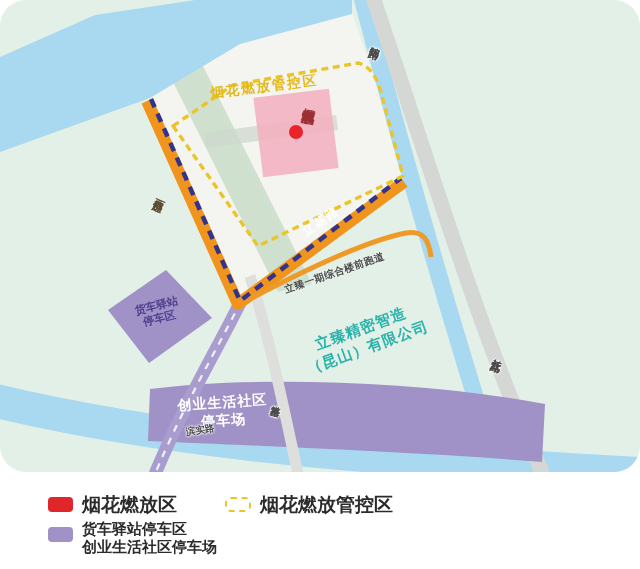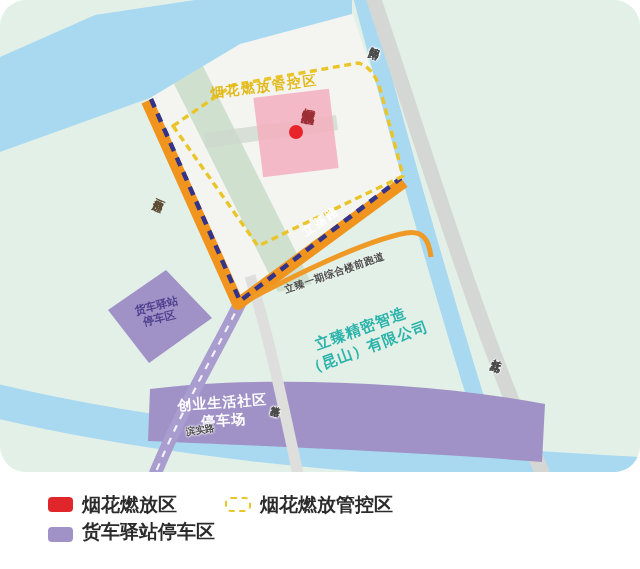--- a/index.html
+++ b/index.html
@@ -30,21 +30,21 @@
   .runway-lbl{font-size:10px;font-weight:bold;color:#4a4a4a;letter-spacing:.5px;
     text-shadow:0 0 2px rgba(255,255,255,.8);}
   .small-road{font-size:9.5px;}
   .xibu-lbl{color:#5d4a33;text-shadow:none;font-size:10.5px;}
   
   #legend{position:absolute;left:0;top:472px;width:640px;height:97px;background:#fff;}
   .leg-row{position:absolute;display:flex;align-items:flex-start;}
   .leg-item{display:flex;align-items:center;}
   .swatch{display:inline-block;width:25px;height:15px;border-radius:4px;flex:0 0 auto;}
   .leg-text{font-size:19px;font-weight:bold;color:#2b2b2b;margin-left:9px;line-height:1.0;}
-  .leg-text2{font-size:19px;font-weight:bold;color:#2b2b2b;margin-left:9px;line-height:1.22;}
+  .leg-text2{font-size:15px;font-weight:bold;color:#2b2b2b;margin-left:9px;line-height:1.22;}
 </style>
 </head>
 <body>
 
 <div id="stage">
 
   <div id="map">
     <svg width="640" height="472" viewBox="0 0 640 472">
 
       <polygon points="148,98 250,38 352,12 408,180 237,303" fill="#f4f4f1"></polygon>
@@ -125,18 +125,19 @@
       <div class="leg-item" style="margin-left:48px;">
         <span class="swatch" style="background:#ffffff;border:2.5px dashed #e9c52a;width:22px;height:11px;border-radius:6px;"></span>
         <span class="leg-text">烟花燃放管控区</span>
       </div>
     </div>
     <div class="leg-row" style="position:absolute;left:48px;top:48px;">
       <div class="leg-item" style="align-items:flex-start;">
         <span class="swatch" style="background:#a092c6;margin-top:7px;"></span>
         <span class="leg-text2">
           <span style="display:block;">货车驿站停车区</span>
+          <span style="display:block;">创业生活社区停车场</span>
         </span>
       </div>
     </div>
   </div>
 
 </div>
 
 </body></html>

